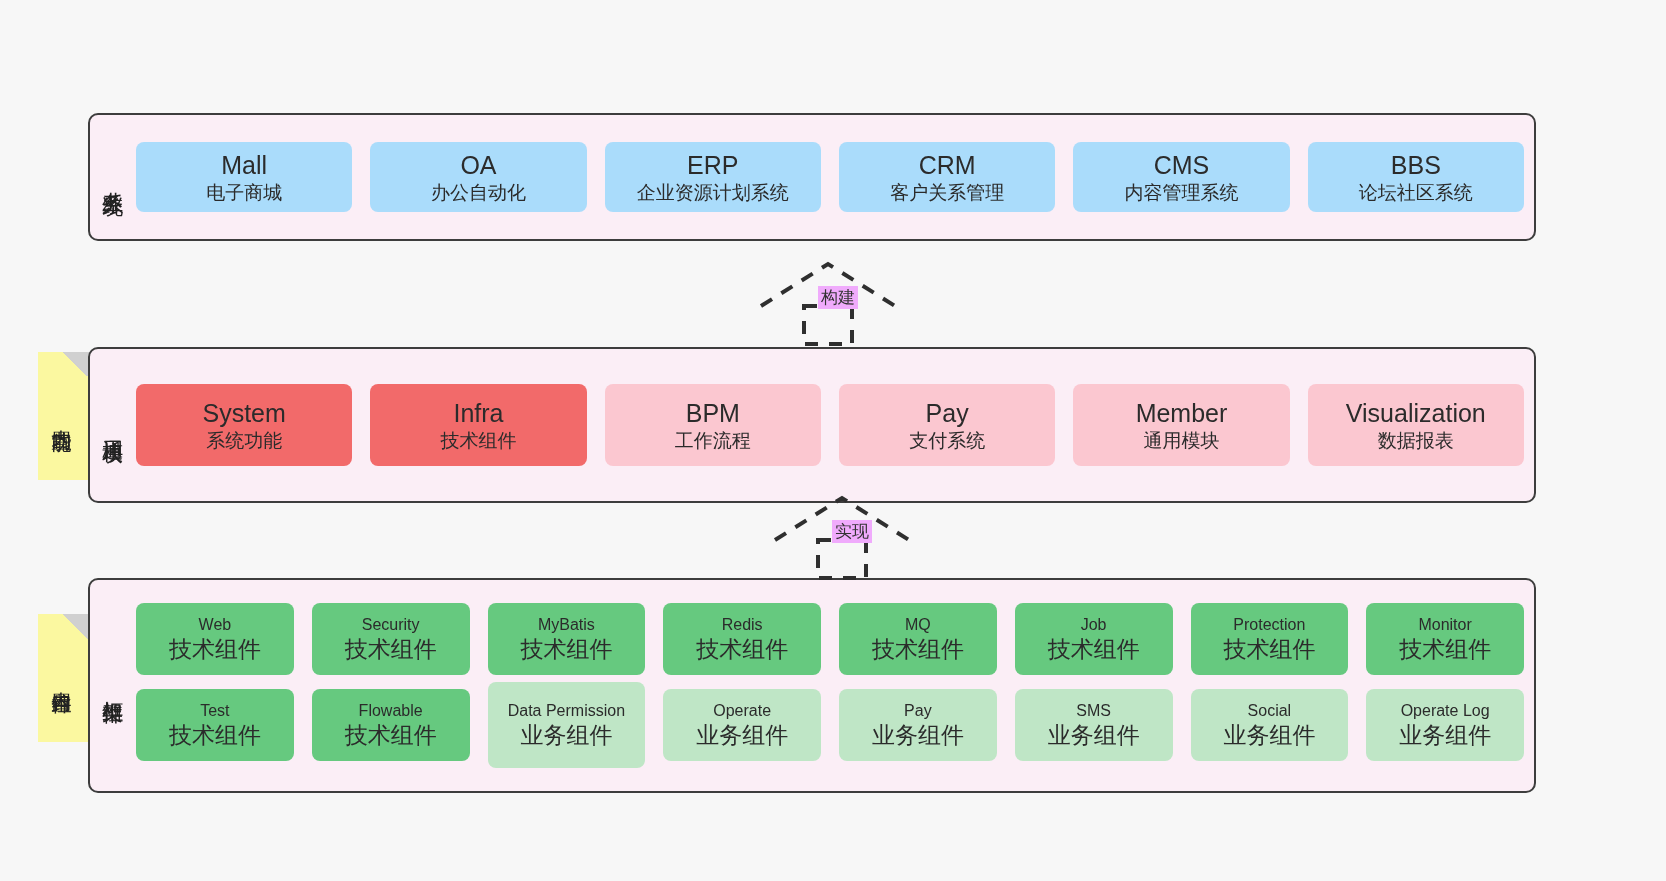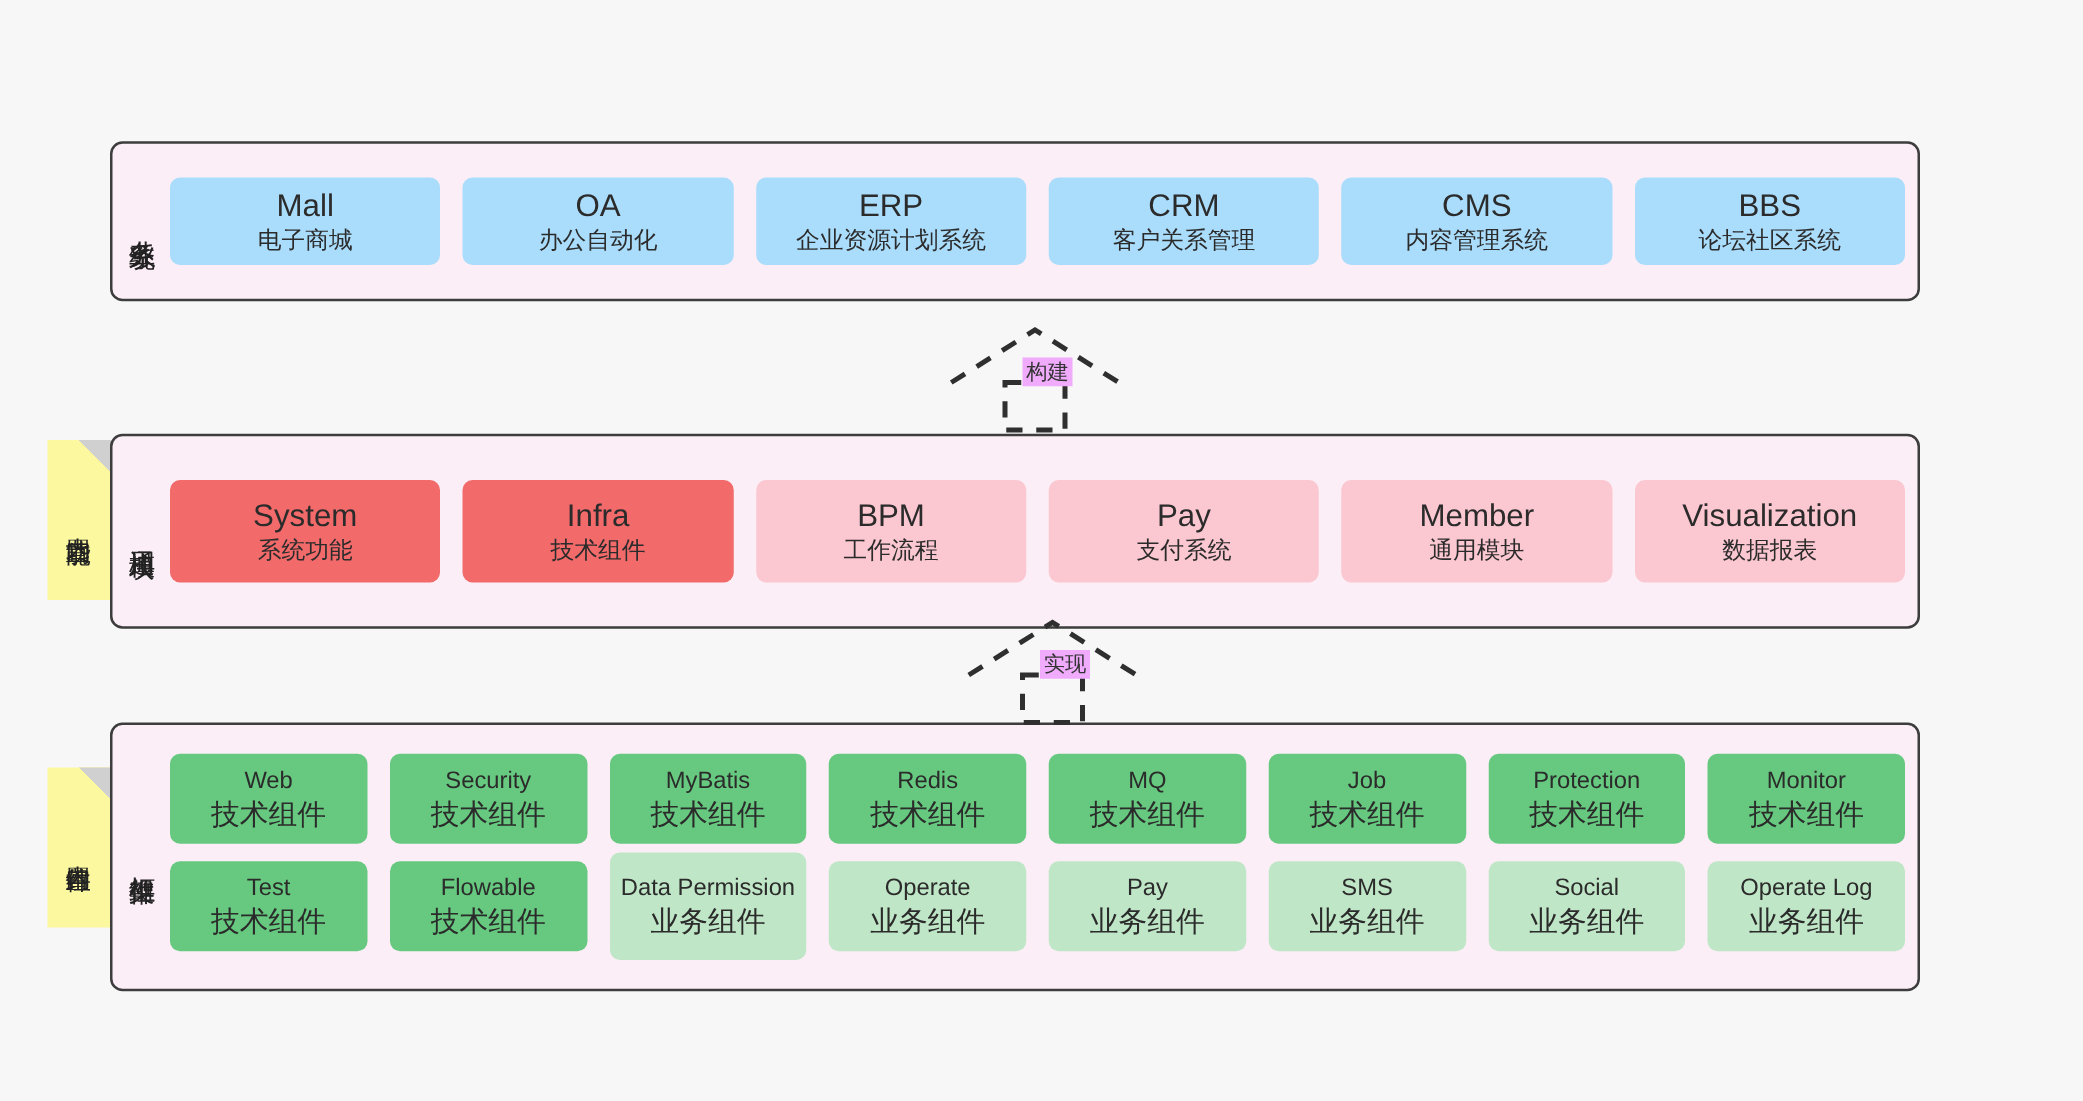--- a/index.html
+++ b/index.html
@@ -74,21 +74,21 @@
   .card .t2 { font-size: 19px; }
   .card.blue      { background: #aadcfb; }
   .card.redmod    { background: #f26a6a; }
   .card.pinkmod   { background: #fbc7d0; }
   .card.greendark { background: #66c97f; }
   .card.greenlite { background: #bfe6c6; }
 
   .sys-row .card { height: 70px; }
   .mod-row .card { height: 82px; }
   .fw-row  .card { height: 72px; }
-  .fw-row  .card .t1 { font-size: 19px; }
+  .fw-row  .card .t1 { font-size: 16px; }
   .fw-row  .card .t2 { font-size: 23px; }
   .fw-row  .card.tall { height: 86px; margin-top: -7px; }
 
   
   .note {
     position: absolute;
     background: #fbf8a0;
     z-index: 2;
     display: flex;
     align-items: center;

